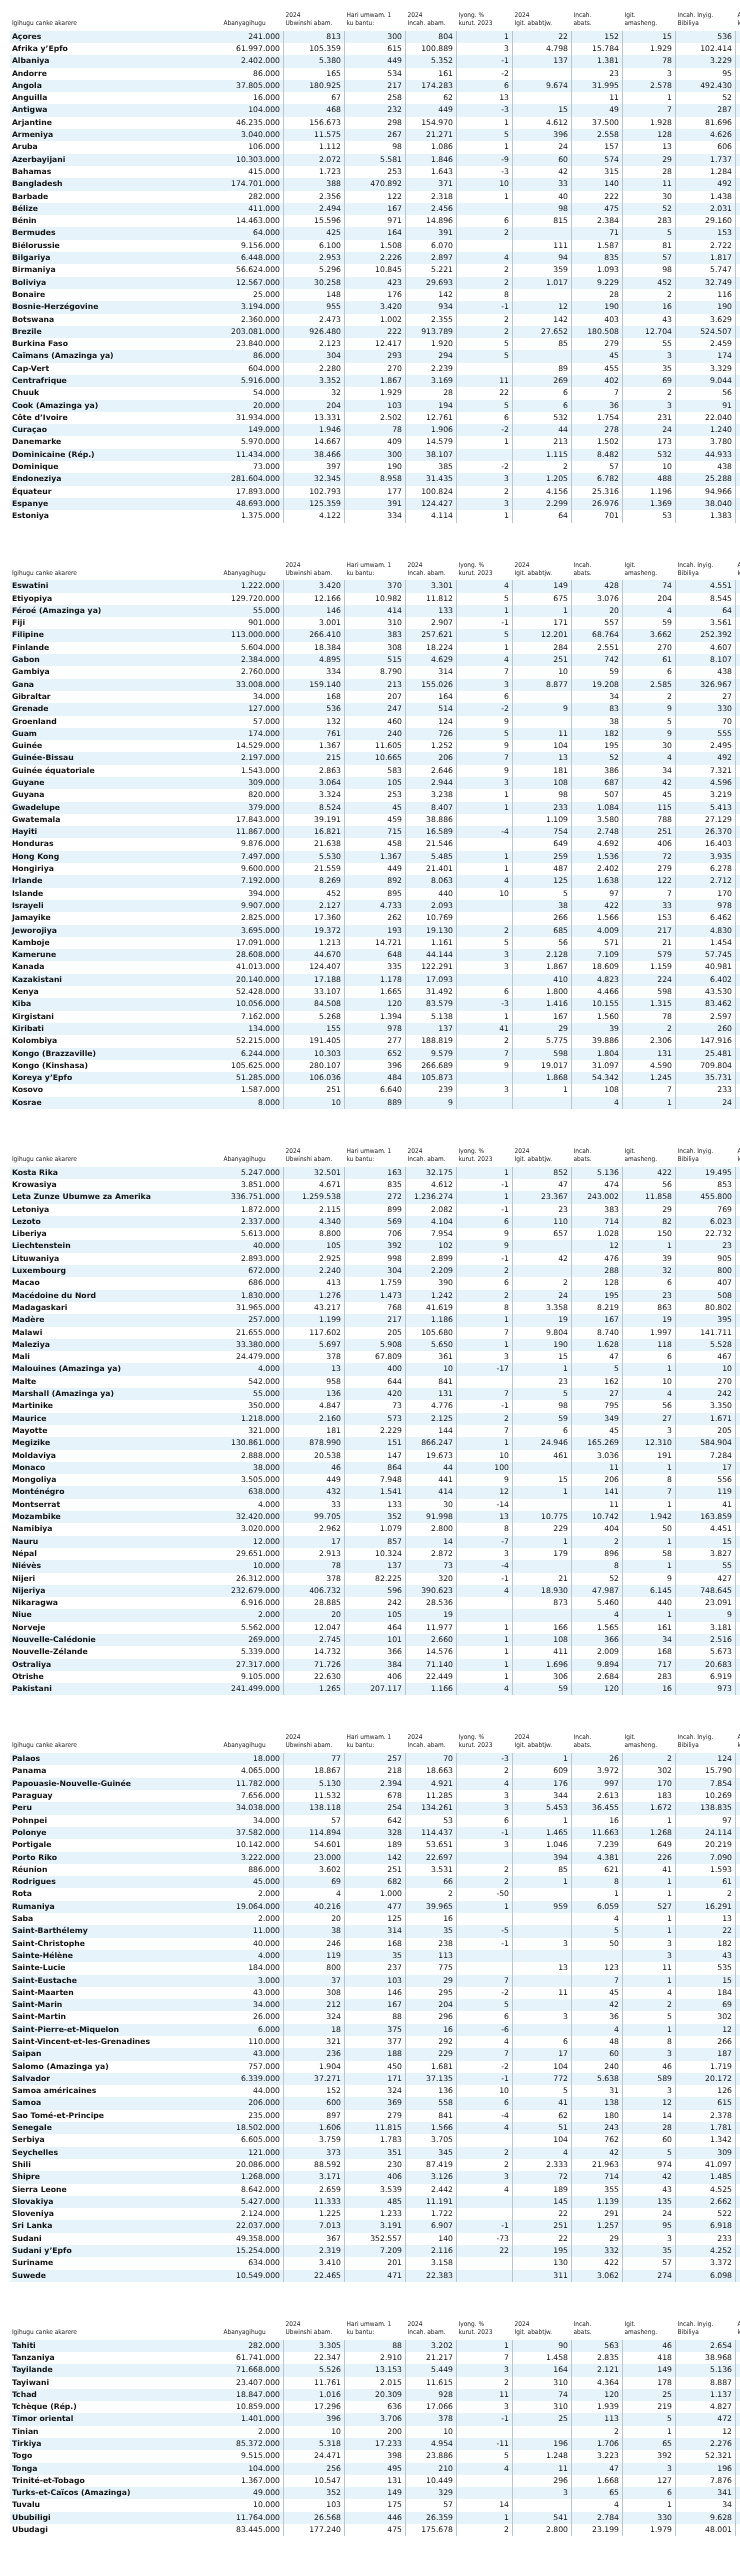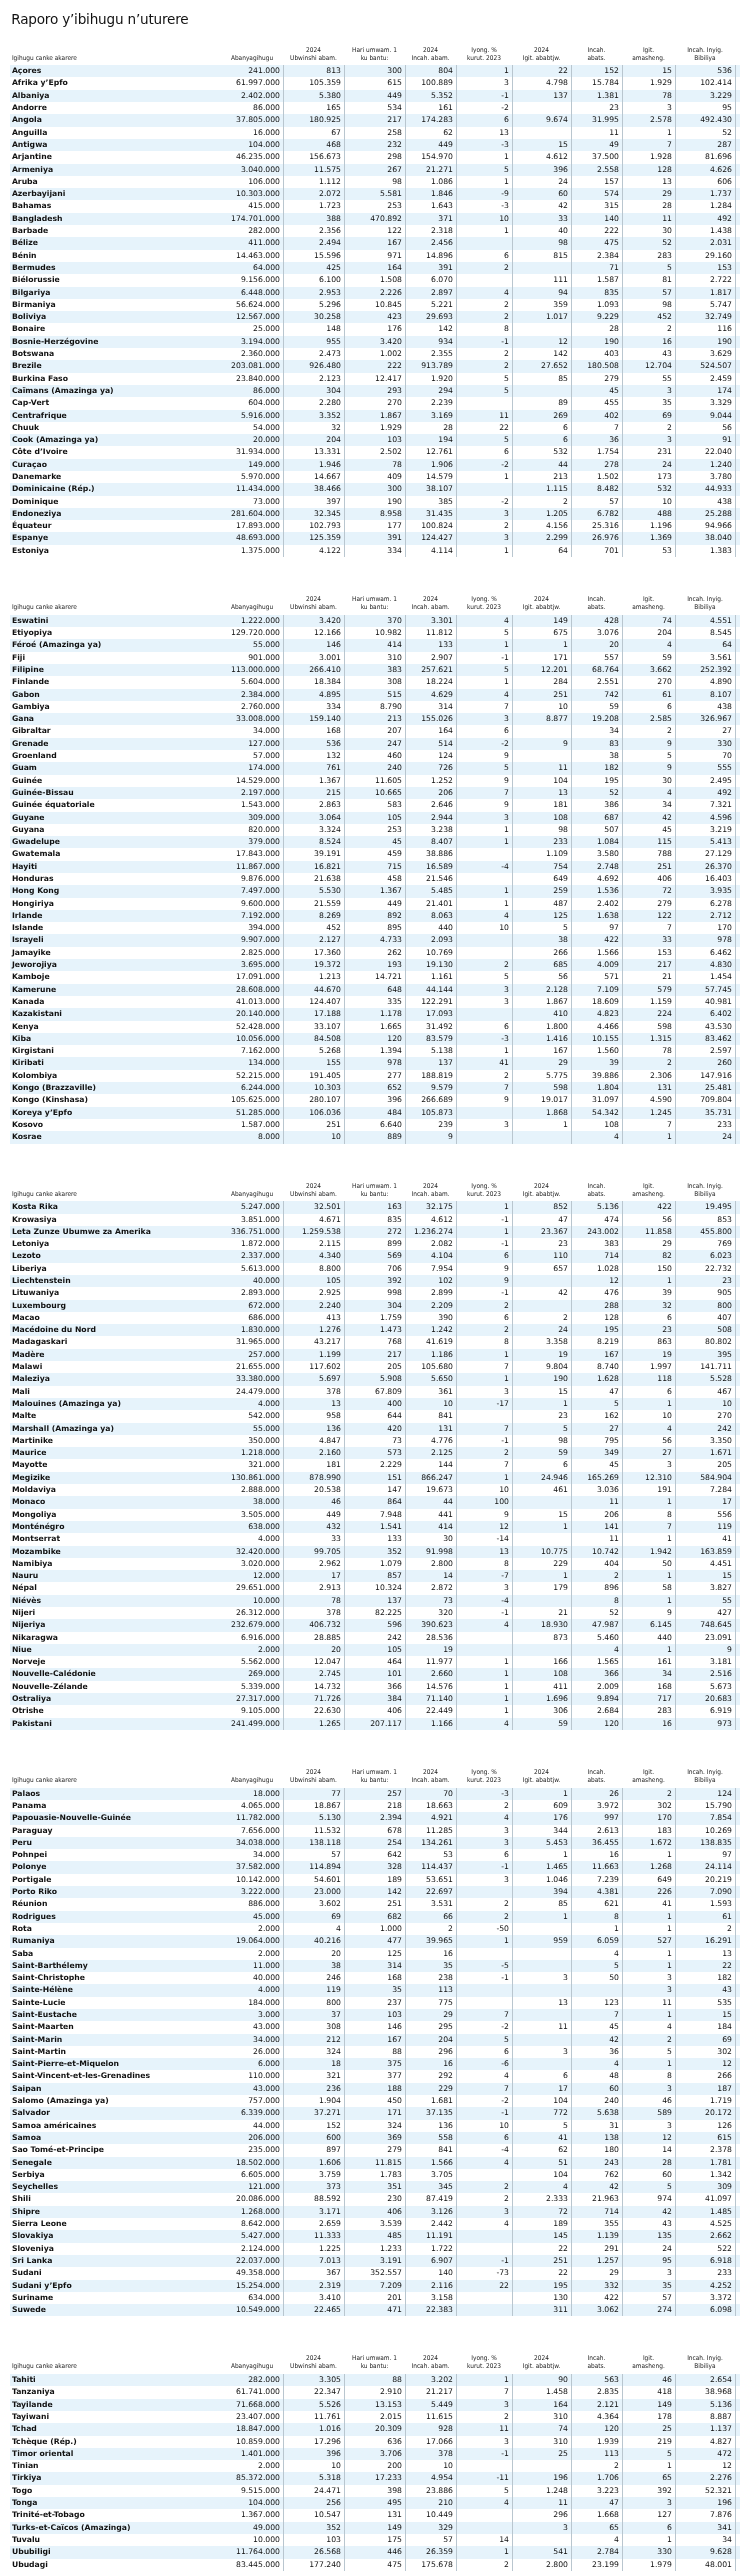--- a/index.html
+++ b/index.html
@@ -10,33 +10,32 @@
   table.report col.c-name { width: 211px; }
   table.report col.c-pop { width: 62px; }
   table.report col.c-n { width: 61px; }
   table.report col.c-m { width: 61px; }
   table.report col.c-g { width: 51px; }
   table.report col.c-b { width: 56px; }
   table.report col.c-p { width: 59px; }
   table.report col.c-c { width: 51px; }
   table.report col.c-s { width: 53px; }
   table.report col.c-a { width: 60px; }
-  thead th { font-family: "DejaVu Sans Condensed", "DejaVu Sans", sans-serif; font-weight: normal; font-size: 6.5px; color: #222; text-align: center; vertical-align: bottom; padding: 0 2.5px 3.7px 2.5px; line-height: 8px; }
+  thead th { font-family: "DejaVu Sans Condensed", "DejaVu Sans", sans-serif; font-weight: normal; font-size: 6.5px; color: #222; text-align: left; vertical-align: bottom; padding: 0 2.5px 3.7px 2.5px; line-height: 8px; }
   thead th.name-h { text-align: left; padding-left: 1.9px; margin-left: 43px; }
   tbody td { font-size: 7.7px; height: 12.3px; line-height: 12.3px; padding: 0 2.5px; text-align: right; white-space: nowrap; overflow: hidden; border-left: 0.6px solid #b9c6cf; }
   tbody td.name { text-align: left; font-weight: bold; padding-left: 1.9px; border-left: none; }
   tbody td.pop { border-left: none; }
   tbody tr:nth-child(odd) td { background: #e6f3fb; }
   tbody tr:nth-child(even) td { background: #ffffff; }
 </style>
 </head>
 <body>
 
 <div class="page">
-  <h1>Raporo y’ibihugu n’uturere</h1>
   <div id="tables">
       <table class="report">
         <colgroup>
           <col class="c-name">
           <col class="c-pop">
           <col class="c-n">
           <col class="c-m">
           <col class="c-g">
           <col class="c-b">
           <col class="c-p">
@@ -747,21 +746,21 @@
           <tr>
             <td class="name">Finlande</td>
             <td class="pop">5.604.000</td>
             <td>18.384</td>
             <td>308</td>
             <td>18.224</td>
             <td>1</td>
             <td>284</td>
             <td>2.551</td>
             <td>270</td>
-            <td>4.890</td>
+            <td>4.607</td>
             <td>25.989</td>
           </tr>
           <tr>
             <td class="name">Gabon</td>
             <td class="pop">2.384.000</td>
             <td>4.895</td>
             <td>515</td>
             <td>4.629</td>
             <td>4</td>
             <td>251</td>

